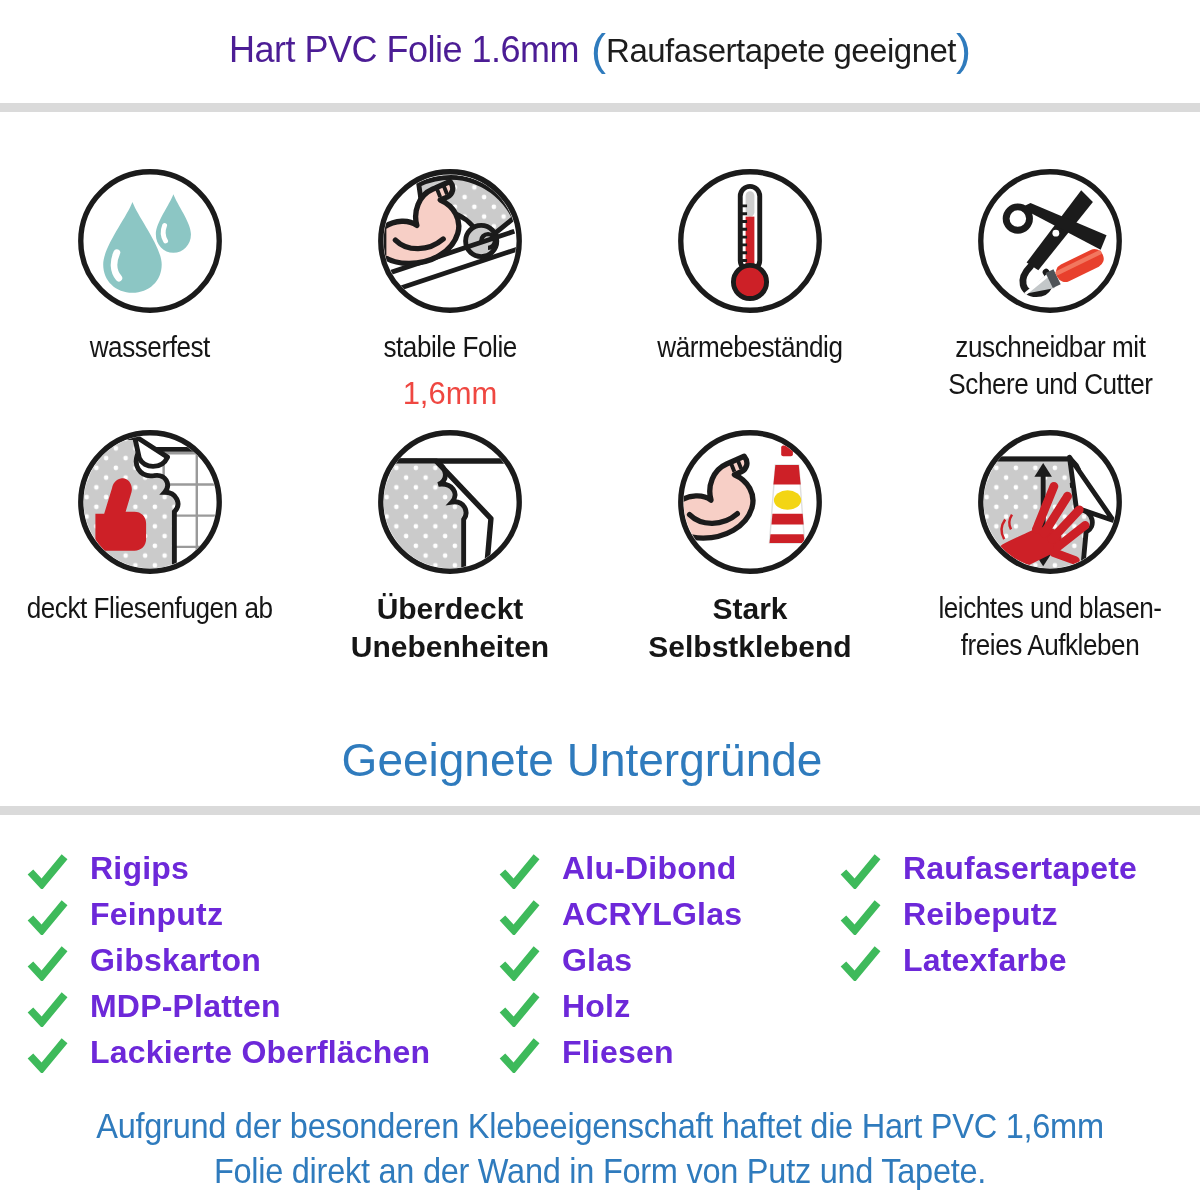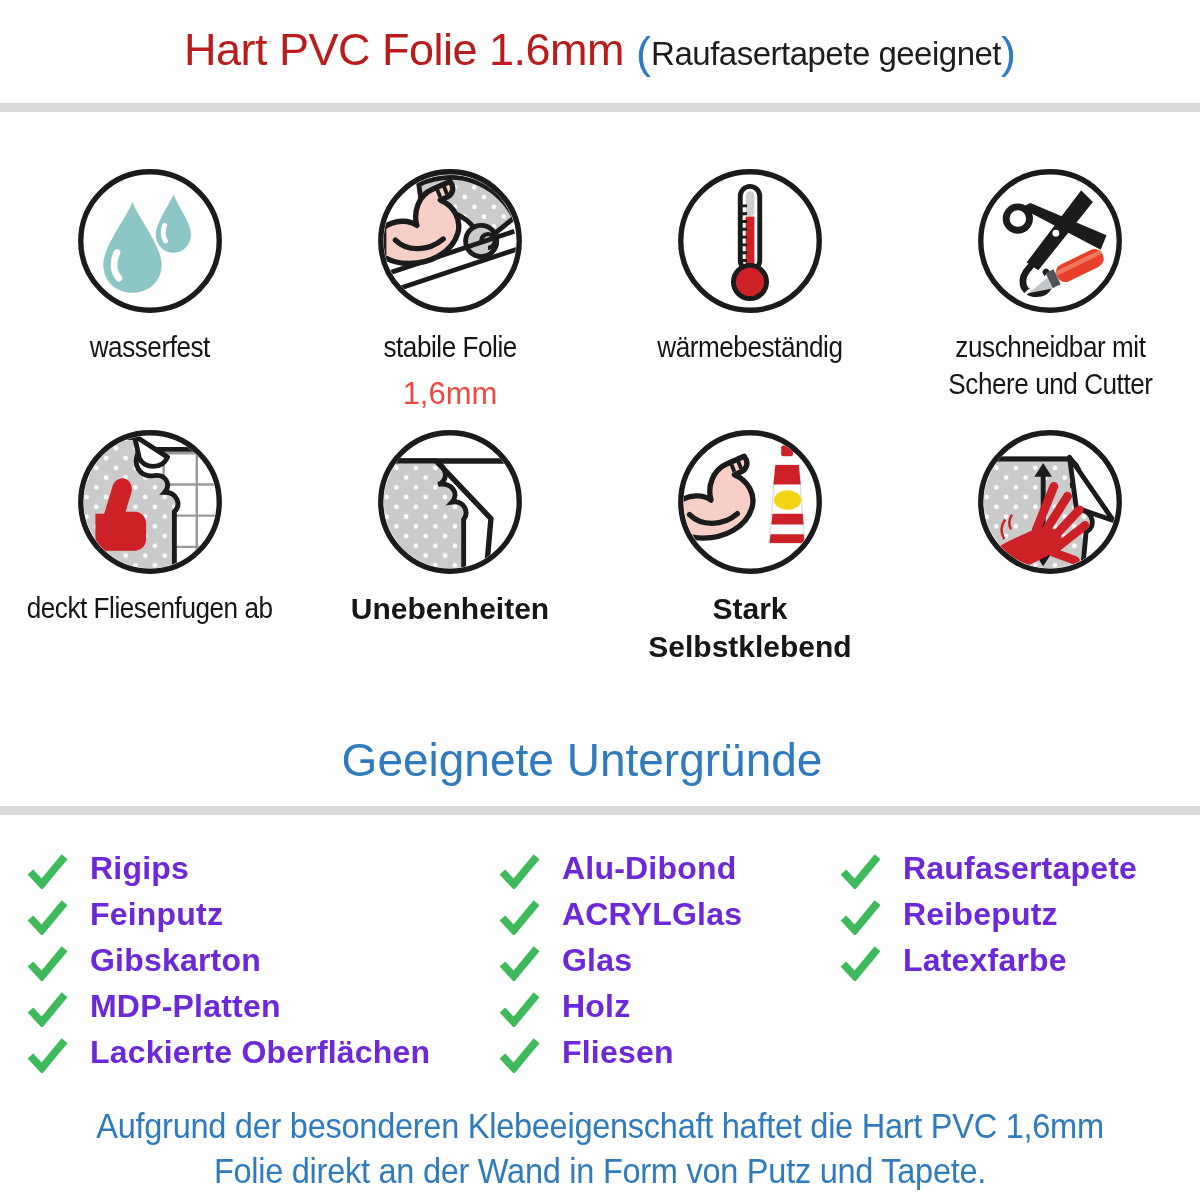--- a/index.html
+++ b/index.html
@@ -1,21 +1,21 @@
 <!DOCTYPE html>
 <html><head>
 <meta charset="utf-8">
 <style>
   html,body{margin:0;padding:0;background:#fff;}
   .page{position:relative;width:1200px;height:1200px;background:#ffffff;overflow:hidden;
         font-family:"Liberation Sans", sans-serif;}
 
   
   .title{position:absolute;top:24px;left:0;width:1200px;text-align:center;white-space:nowrap;}
-  .t-main{font-size:45px;color:#b91c1c;letter-spacing:-0.5px;}
+  .t-main{font-size:36px;color:#4c1d95;letter-spacing:-0.5px;}
   .t-gap{display:inline-block;width:12px;}
   .paren{font-size:45px;color:#2f7bbd;vertical-align:-3px;}
   .t-sub{font-size:33px;color:#1d1d1d;letter-spacing:-0.5px;}
 
   
   .hbar{position:absolute;left:0;width:1200px;height:9px;background:#dadada;}
   .bar1{top:103px;}
   .bar2{top:806px;}
 
   
@@ -178,20 +178,21 @@
             </clipPath>
         </defs>
         <circle cx="80" cy="80" r="71" fill="#ffffff" stroke="#1b1b1b" stroke-width="5.5"></circle>
         <g clip-path="url(#clip6)">
           <path d="M10,38 H150" stroke="#1b1b1b" stroke-width="5.5"></path>
           <path d="M8,38 L66,38 C78,46 78,58 68,62 C82,60 90,71 82,80 C94,78 100,90 94,98 L94,154 L8,154 Z" fill="url(#dots6)" stroke="#1b1b1b" stroke-width="5"></path>
           <path d="M66,38 L122,97 L117,154" fill="none" stroke="#1b1b1b" stroke-width="5.5" stroke-linejoin="round"></path>
         </g>
       </svg>
       <div class="caption">
+        <span class="boldcap">Überdeckt</span>
         <span class="boldcap">Unebenheiten</span>
       </div>
     </div>
 
     <div class="feature">
       <svg class="icon" viewBox="0 0 160 160">
         <defs>
             <clipPath id="clip7">
               <circle cx="80" cy="80" r="68"></circle>
             </clipPath>
@@ -236,20 +237,24 @@
           <path d="M100,34 L145,99 L107,86 Z" fill="#ffffff" stroke="#1b1b1b" stroke-width="5" stroke-linejoin="round"></path>
           <path d="M73,52 V134" stroke="#1b1b1b" stroke-width="5"></path>
           <polygon points="73,40 64,54 82,54" fill="#1b1b1b"></polygon>
           <polygon points="73,146 64,132 82,132" fill="#1b1b1b"></polygon>
           <path d="M18,150 C16,138 24,126 38,120 L64,108 C74,104 84,106 90,112 C94,118 92,126 84,132 L56,146 C42,152 24,156 18,150 Z" fill="#cd2027"></path>
           <path d="M66,108 L84,64 M74,112 L98,74 M82,118 L110,88 M88,126 L116,104 M84,132 L106,140" stroke="#cd2027" stroke-width="9" stroke-linecap="round" fill="none"></path>
           <path d="M34,98 q-7,10 -1,20 M41,93 q-5,8 -1,15" stroke="#cd2027" stroke-width="2.5" fill="none"></path>
           <path d="M60,148 q10,7 22,4" stroke="#cd2027" stroke-width="2.5" fill="none"></path>
         </g>
       </svg>
+      <div class="caption">
+        <span class="cond">leichtes und blasen-</span>
+        <span class="cond">freies Aufkleben</span>
+      </div>
     </div>
   </div>
 
   <div class="section-heading">Geeignete Untergründe</div>
   <div class="hbar bar2"></div>
 
   <div class="surfaces">
 
     <div class="scol scol1">
       <div class="check-item">

